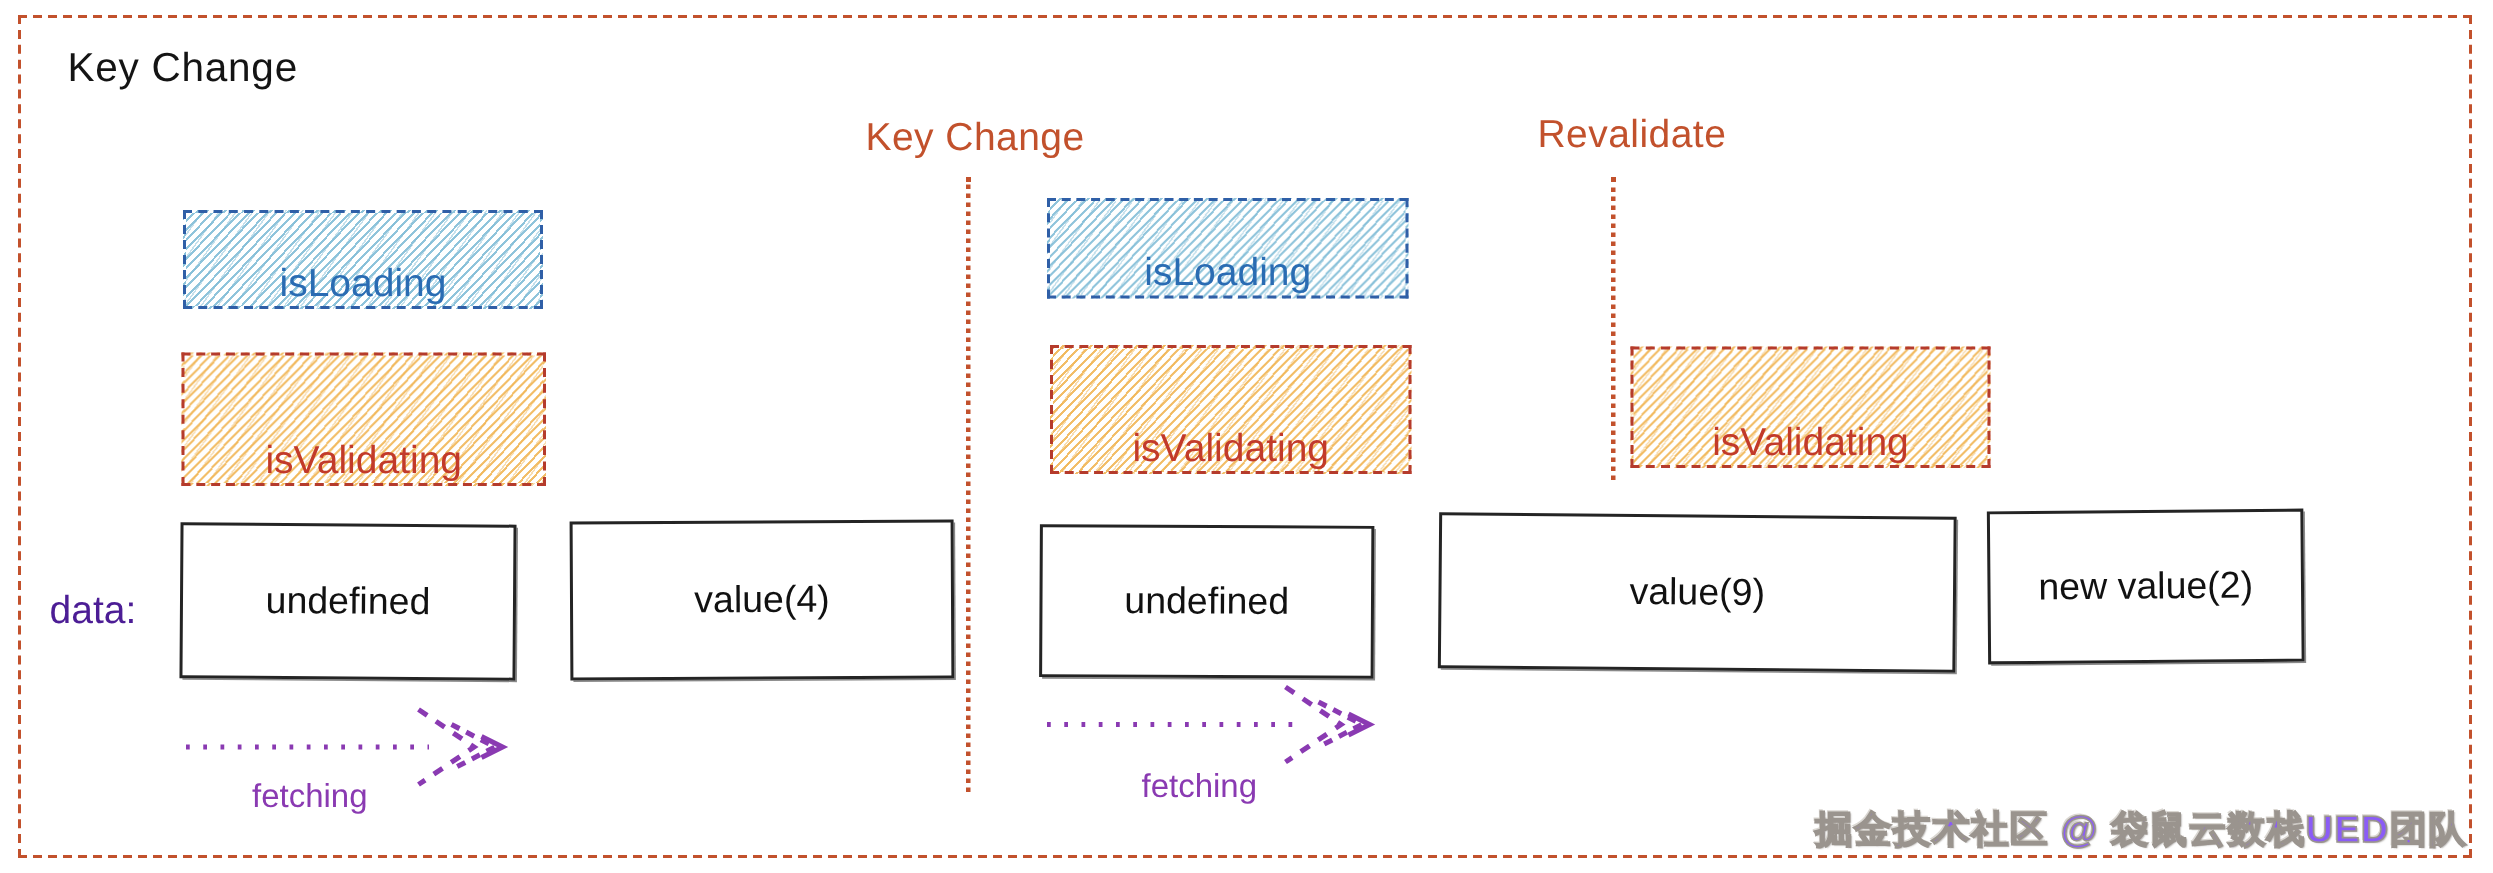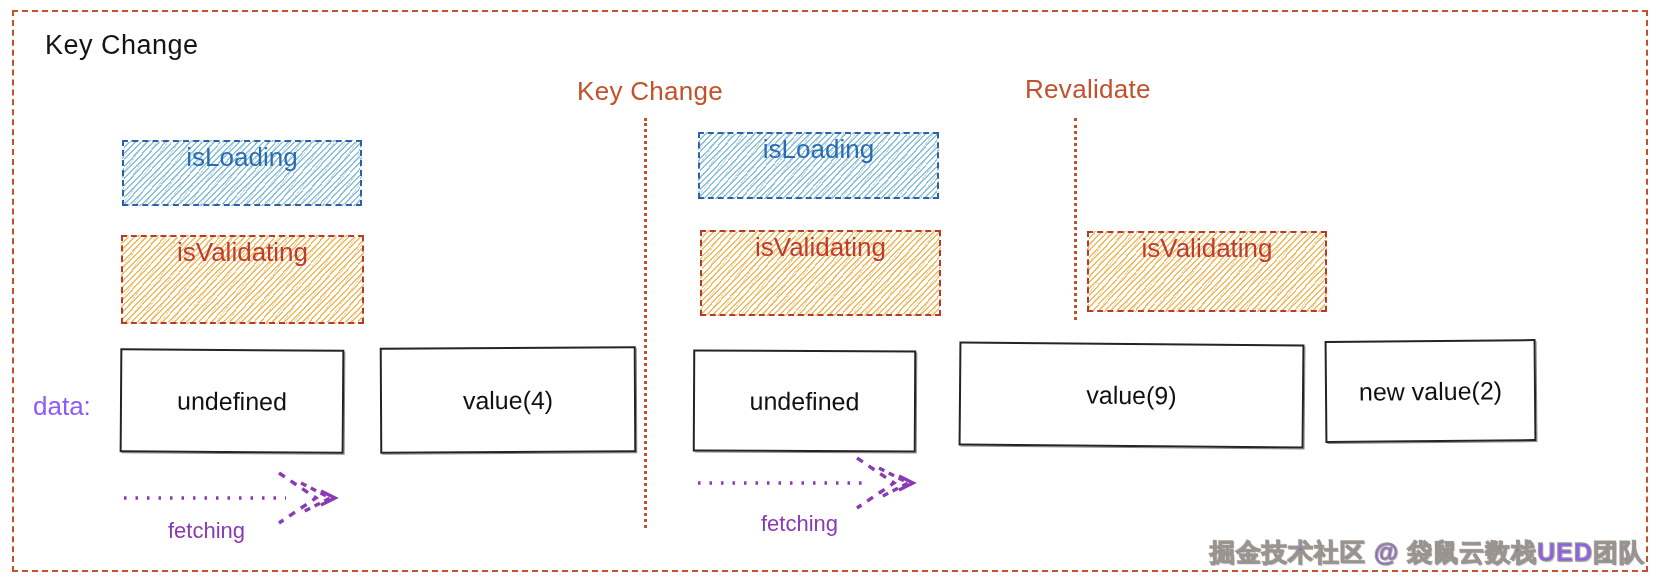--- a/index.html
+++ b/index.html
@@ -27,21 +27,21 @@
   #event-key-change { left: 577px; top: 76px; }
   #event-revalidate { left: 1025px; top: 74px; }
 
   
   .divider { border-left: 3px dotted #c2512c; width: 0; }
   #divider-key-change { left: 644px; top: 118px; height: 410px; }
   #divider-revalidate { left: 1074px; top: 118px; height: 202px; }
 
   
   .state-box {
-    display: flex; align-items: flex-start; justify-content: center;
+    display: flex; align-items: flex-end; justify-content: center;
     font-size: 26px; background-color: #fff;
   }
   .hatch-blue {
     border: 2px dashed #2f5fa7;
     color: #2a6cb3;
     background-image:
       repeating-linear-gradient(134deg, rgba(255,255,255,0) 0px, rgba(255,255,255,0) 3px, rgba(124,186,213,0.85) 3px, rgba(124,186,213,0.85) 4.4px),
       repeating-linear-gradient(126deg, rgba(255,255,255,0) 0px, rgba(255,255,255,0) 8px, rgba(124,186,213,0.45) 8px, rgba(124,186,213,0.45) 9px);
   }
   .hatch-orange {
@@ -51,21 +51,21 @@
       repeating-linear-gradient(134deg, rgba(255,255,255,0) 0px, rgba(255,255,255,0) 3px, rgba(240,178,77,0.85) 3px, rgba(240,178,77,0.85) 4.4px),
       repeating-linear-gradient(126deg, rgba(255,255,255,0) 0px, rgba(255,255,255,0) 8px, rgba(240,178,77,0.45) 8px, rgba(240,178,77,0.45) 9px);
   }
   #state-isloading-1   { left: 122px;  top: 140px; width: 236px; height: 62px; }
   #state-isvalidating-1{ left: 121px;  top: 235px; width: 239px; height: 85px; }
   #state-isloading-2   { left: 698px;  top: 132px; width: 237px; height: 63px; }
   #state-isvalidating-2{ left: 700px;  top: 230px; width: 237px; height: 82px; }
   #state-isvalidating-3{ left: 1087px; top: 231px; width: 236px; height: 77px; }
 
   
-  #data-label { left: 33px; top: 391px; font-size: 26px; color: #8b5cf6; }
+  #data-label { left: 33px; top: 391px; font-size: 26px; color: #4c1d95; }
   .data-box {
     display: flex; align-items: center; justify-content: center;
     border: 2.5px solid #242424; background: #fff;
     font-size: 25px; color: #111;
     box-shadow: 1.5px 1.5px 0 -0.5px rgba(40,40,40,0.55);
   }
   #data-box-0 { left: 120px;  top: 349px; width: 220px; height: 100px; transform: rotate(0.4deg); }
   #data-box-1 { left: 380px;  top: 347px; width: 252px; height: 102px; transform: rotate(-0.3deg); }
   #data-box-2 { left: 693px;  top: 350px; width: 219px; height: 98px;  transform: rotate(0.3deg); }
   #data-box-3 { left: 959px;  top: 343px; width: 341px; height: 100px; transform: rotate(0.5deg); }

